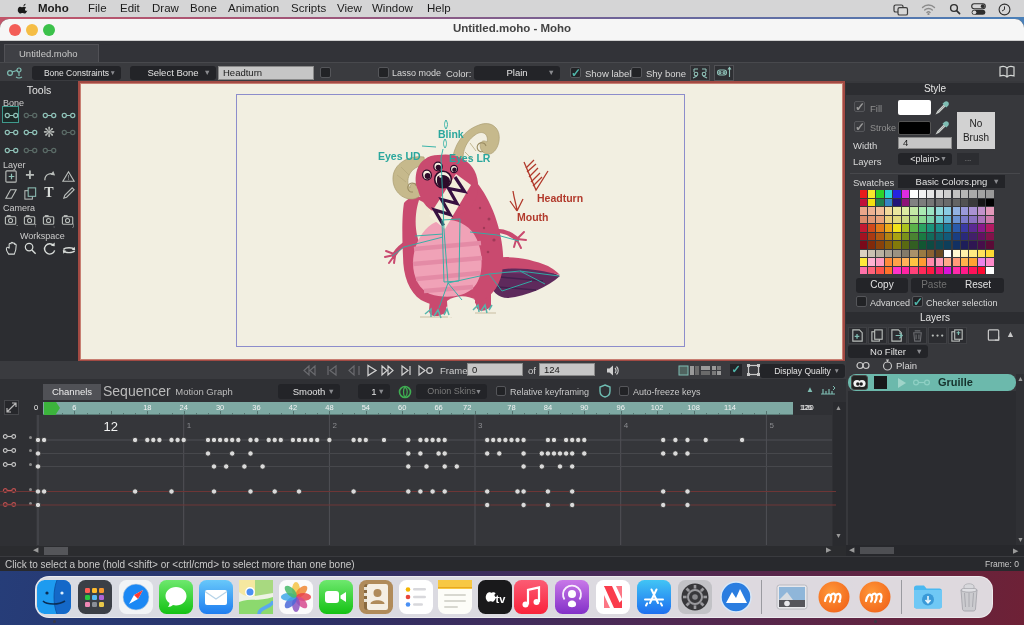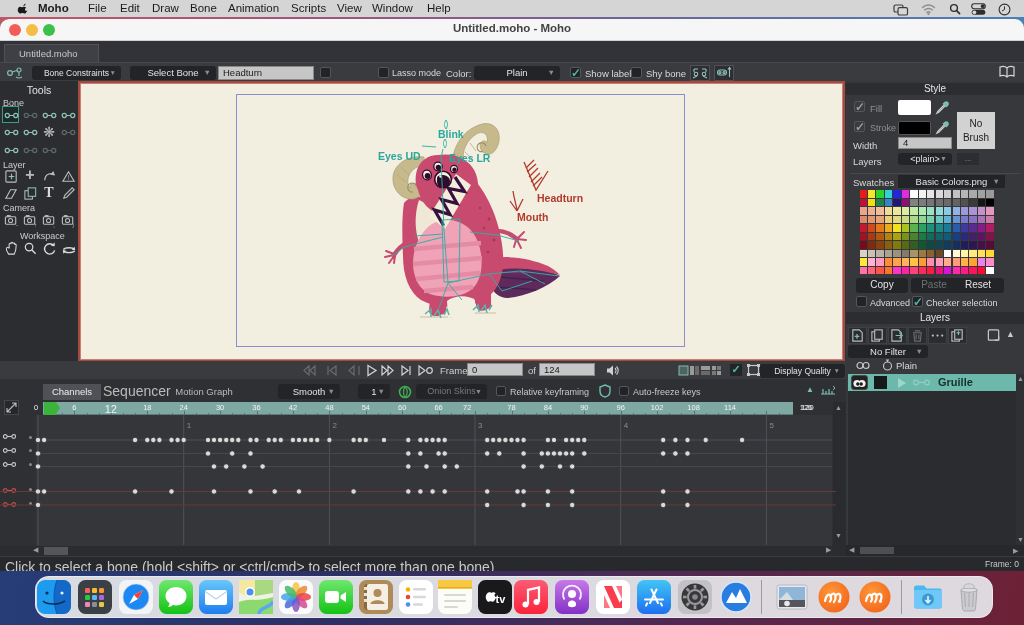--- a/index.html
+++ b/index.html
@@ -423,21 +423,21 @@
     <svg class="abs" style="left:10px;top:280px" width="14" height="9" viewBox="0 0 14 9">
         <circle cx="4" cy="4.5" r="3" fill="none" stroke="#c8c8c8" stroke-width="1.2"></circle>
         <circle cx="10" cy="4.5" r="3" fill="none" stroke="#c8c8c8" stroke-width="1.2"></circle>
       </svg>
     <svg class="abs" style="left:36px;top:278px" width="11" height="12" viewBox="0 0 11 12">
         <circle cx="5.5" cy="7" r="4" fill="none" stroke="#c8c8c8" stroke-width="1.1"></circle>
         <path d="M4 1 L7 1 M5.5 1 L5.5 3" stroke="#c8c8c8" stroke-width="1.1"></path>
       </svg>
     <div class="abs" style="left:50px;top:279px;font-size:9.5px;color:#d8d8d8;">Plain</div>
 
-    <div class="abs" style="left:2px;top:293px;width:168px;height:17px;background:#6cb9ac;">
+    <div class="abs" style="left:2px;top:293px;width:168px;height:17px;background:#6cb9ac;border-radius:8px;">
       <div class="abs" style="left:3px;top:1px;width:17px;height:15px;background:#212221;border:1px solid #4a4a4a;border-radius:3px;">
         <svg width="15" height="13" viewBox="0 0 15 13">
             <circle cx="5" cy="6.5" r="3.6" fill="#f2f2f2"></circle>
             <circle cx="10" cy="6.5" r="3.6" fill="#f2f2f2"></circle>
             <circle cx="5.8" cy="7" r="1.7" fill="#1a1a1a"></circle>
             <circle cx="9.2" cy="7" r="1.7" fill="#1a1a1a"></circle>
           </svg>
       </div>
       <div class="abs" style="left:26px;top:2px;width:13px;height:13px;background:#17181a;"></div>
       <div class="abs" style="left:50px;top:3.5px;width:0;height:0;border-left:8px solid #9fd4c9;border-top:5px solid transparent;border-bottom:5px solid transparent;"></div>
@@ -970,21 +970,21 @@
         <circle cx="38.0" cy="505.0" r="2.7" fill="#dadada" stroke="#28282a" stroke-width="0.8"></circle>
         <circle cx="487.2" cy="505.0" r="2.7" fill="#dadada" stroke="#28282a" stroke-width="0.8"></circle>
         <circle cx="523.6" cy="505.0" r="2.7" fill="#dadada" stroke="#28282a" stroke-width="0.8"></circle>
         <circle cx="547.9" cy="505.0" r="2.7" fill="#dadada" stroke="#28282a" stroke-width="0.8"></circle>
         <circle cx="572.2" cy="505.0" r="2.7" fill="#dadada" stroke="#28282a" stroke-width="0.8"></circle>
         <circle cx="663.2" cy="505.0" r="2.7" fill="#dadada" stroke="#28282a" stroke-width="0.8"></circle>
         <circle cx="687.5" cy="505.0" r="2.7" fill="#dadada" stroke="#28282a" stroke-width="0.8"></circle>
       </svg>
       <div style="position:absolute;left:24.0px;top:403px;width:24px;text-align:center;font-size:7.5px;color:#f2f2f2;">0</div>
 <div style="position:absolute;left:62.4px;top:403px;width:24px;text-align:center;font-size:7.5px;color:#f2f2f2;">6</div>
-<div style="position:absolute;left:98.8px;top:403px;width:24px;text-align:center;font-size:11px;color:#f2f2f2;">12</div>
+<div style="position:absolute;left:98.8px;top:419px;width:24px;text-align:center;font-size:13px;color:#f2f2f2;">12</div>
 <div style="position:absolute;left:135.3px;top:403px;width:24px;text-align:center;font-size:7.5px;color:#f2f2f2;">18</div>
 <div style="position:absolute;left:171.7px;top:403px;width:24px;text-align:center;font-size:7.5px;color:#f2f2f2;">24</div>
 <div style="position:absolute;left:208.1px;top:403px;width:24px;text-align:center;font-size:7.5px;color:#f2f2f2;">30</div>
 <div style="position:absolute;left:244.5px;top:403px;width:24px;text-align:center;font-size:7.5px;color:#f2f2f2;">36</div>
 <div style="position:absolute;left:280.9px;top:403px;width:24px;text-align:center;font-size:7.5px;color:#f2f2f2;">42</div>
 <div style="position:absolute;left:317.4px;top:403px;width:24px;text-align:center;font-size:7.5px;color:#f2f2f2;">48</div>
 <div style="position:absolute;left:353.8px;top:403px;width:24px;text-align:center;font-size:7.5px;color:#f2f2f2;">54</div>
 <div style="position:absolute;left:390.2px;top:403px;width:24px;text-align:center;font-size:7.5px;color:#f2f2f2;">60</div>
 <div style="position:absolute;left:426.6px;top:403px;width:24px;text-align:center;font-size:7.5px;color:#f2f2f2;">66</div>
 <div style="position:absolute;left:463.0px;top:403px;width:24px;font-size:7.5px;color:#f2f2f2;">72</div>
@@ -993,21 +993,21 @@
 <div style="position:absolute;left:572.3px;top:403px;width:24px;text-align:center;font-size:7.5px;color:#f2f2f2;">90</div>
 <div style="position:absolute;left:608.7px;top:403px;width:24px;text-align:center;font-size:7.5px;color:#f2f2f2;">96</div>
 <div style="position:absolute;left:645.1px;top:403px;width:24px;text-align:center;font-size:7.5px;color:#f2f2f2;">102</div>
 <div style="position:absolute;left:681.6px;top:403px;width:24px;text-align:center;font-size:7.5px;color:#f2f2f2;">108</div>
 <div style="position:absolute;left:718.0px;top:403px;width:24px;text-align:center;font-size:7.5px;color:#f2f2f2;">114</div>
 <div style="position:absolute;left:754.4px;top:403px;width:24px;text-align:center;font-size:7.5px;color:#f2f2f2;margin-left:41px;">120</div>
 <div style="position:absolute;left:794px;top:403px;width:24px;text-align:center;font-size:7.5px;color:#e0e0e0;">126</div>
     </div>
 
   <div class="abs" style="left:0;top:537px;width:1024px;height:15px;background:#28292d;border-top:1px solid #3a3b3f;">
-    <div class="abs" style="left:5px;top:2px;font-size:14px;color:#c9c9c9;">Click to select a bone (hold &lt;shift&gt; or &lt;ctrl/cmd&gt; to select more than one bone)</div>
+    <div class="abs" style="left:5px;top:2px;font-size:10px;color:#c9c9c9;">Click to select a bone (hold &lt;shift&gt; or &lt;ctrl/cmd&gt; to select more than one bone)</div>
     <div class="abs" style="right:5px;top:2px;font-size:8.5px;color:#c9c9c9;">Frame: 0</div>
   </div>
 </div>
 
 <div class="abs" style="left:35px;top:576px;width:958px;height:42px;background:rgba(231,231,235,0.93);border-radius:14px;border:1px solid rgba(255,255,255,0.45);"></div>
 <div style="position:absolute;left:37px;top:580px;width:34px;height:34px;border-radius:7.5px;;"><svg width="34" height="34" viewBox="0 0 34 34" style="border-radius:7.5px">
       <rect width="34" height="34" rx="7.5" fill="#1d9bf0"></rect>
       <path d="M20 0 L34 0 L34 34 L20 34 C16 24 16 10 20 0 Z" fill="#1468c8"></path>
       <path d="M20 0 C16 10 16 24 20 34" fill="none" stroke="#0d4f9e" stroke-width="0.8"></path>
       <circle cx="10" cy="13" r="1.6" fill="#0b2e55"></circle>

